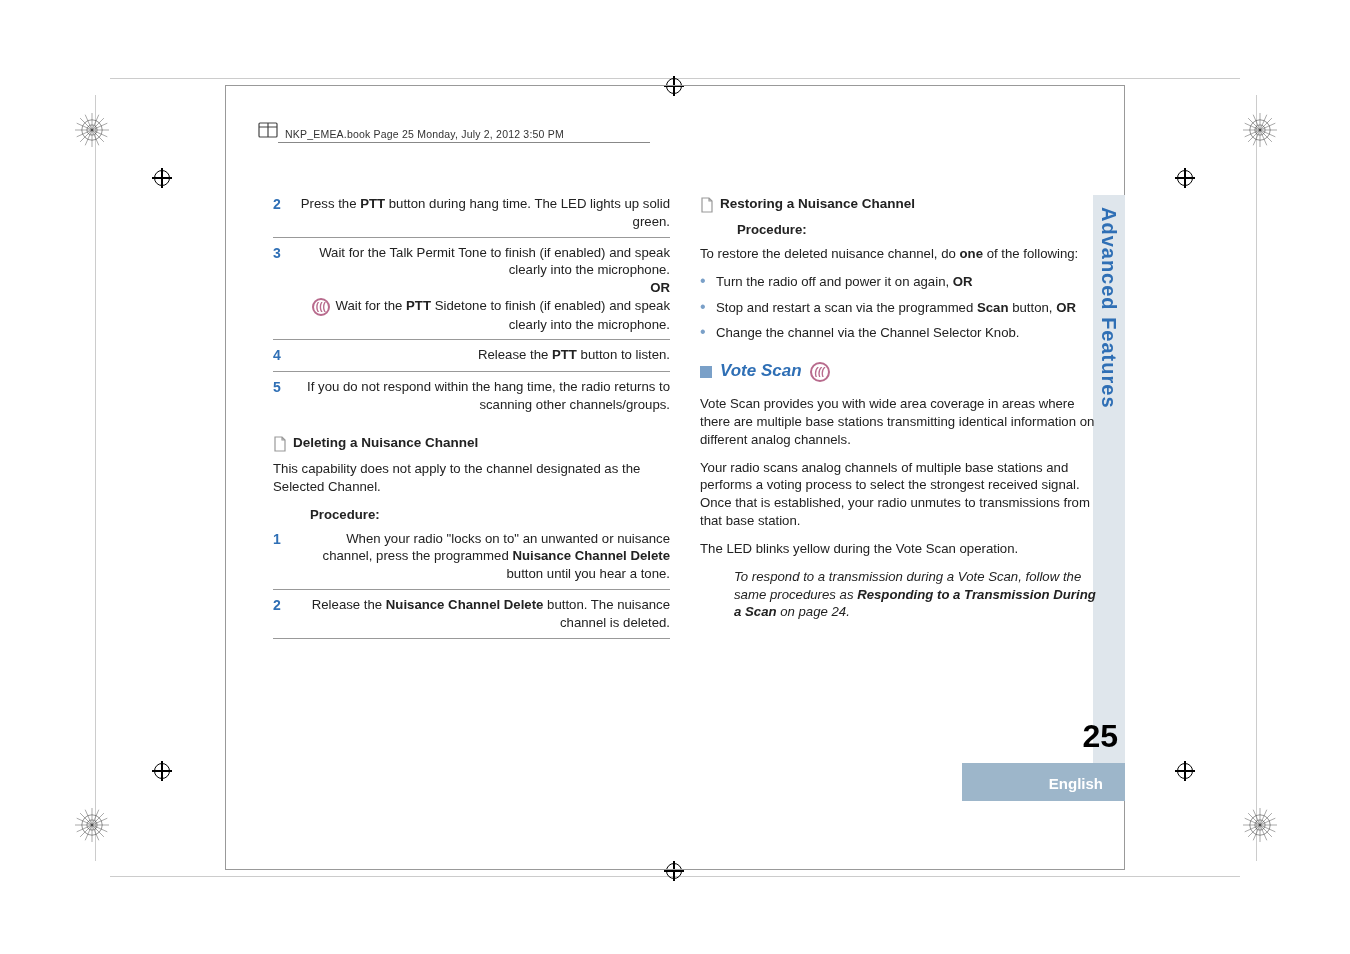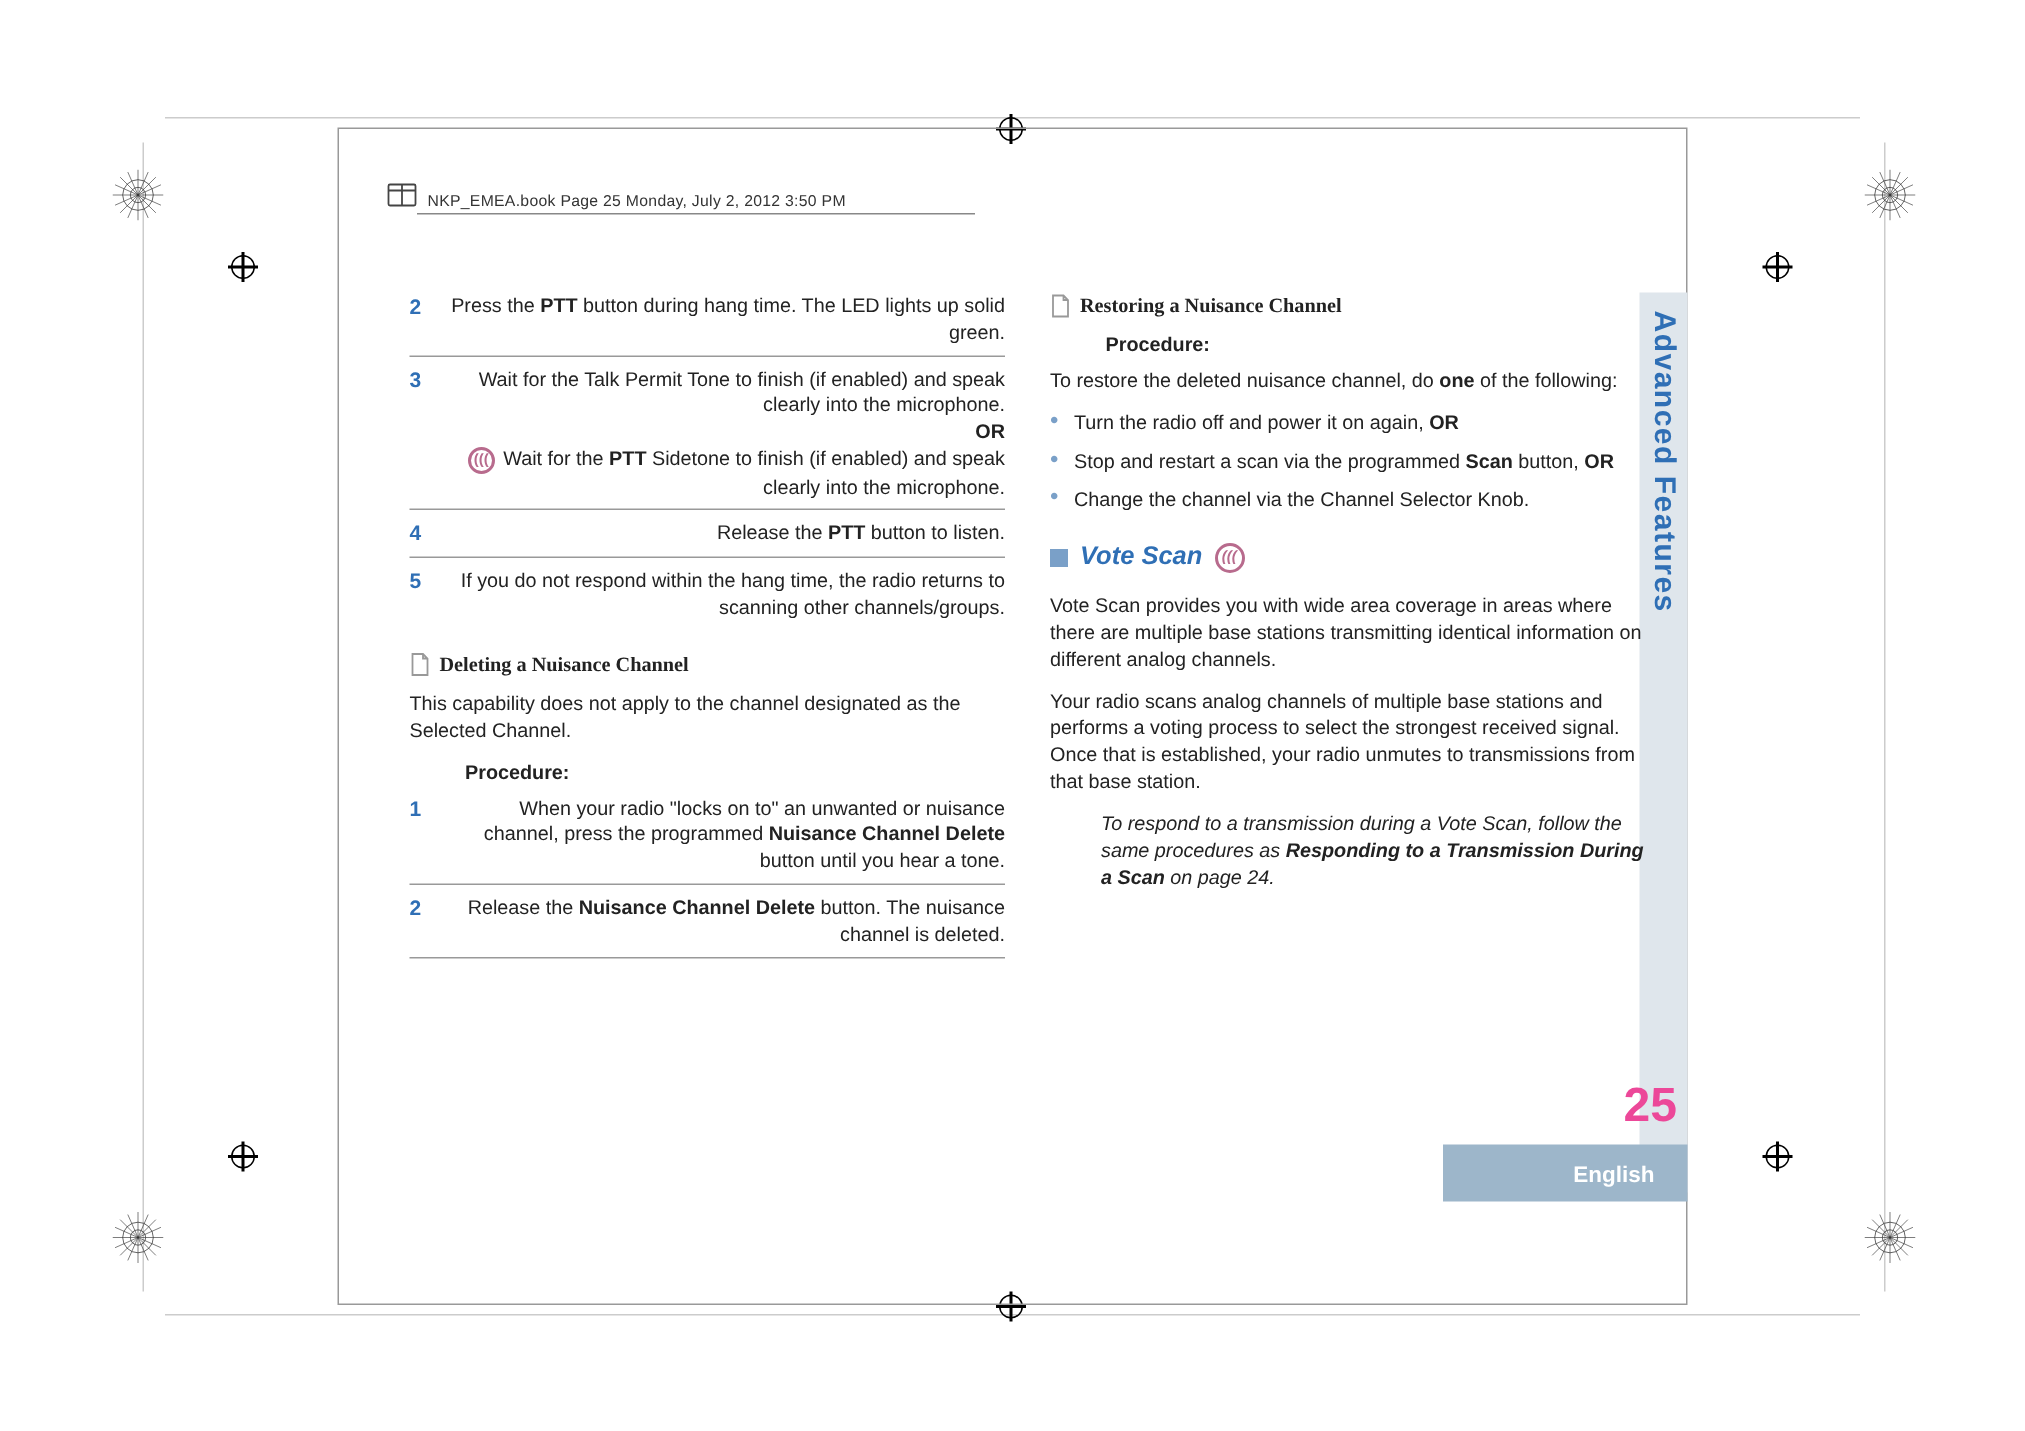--- a/index.html
+++ b/index.html
@@ -44,21 +44,21 @@
     font-size: 13.2px;
     color: #222;
     line-height: 1.35;
   }
   .col { width: 397px; }
   .num-list { list-style: none; }
   .num-list li { display: flex; margin-bottom: 6px; padding-bottom: 6px; }
   .num-list li.lined { border-bottom: 1px solid #999; }
   .num { color: #2f6fb5; font-weight: bold; width: 20px; flex-shrink: 0; font-size: 14px; }
   .li-body { flex: 1; text-align: right; }
-  .sub-heading { display: flex; align-items: center; gap: 6px; margin: 14px 0 8px 0; font-family: Liberation Serif, serif; }
+  .sub-heading { display: flex; align-items: flex-end; gap: 6px; margin: 14px 0 8px 0; }
   .sub-heading-text { font-weight: bold; font-size: 13.5px; }
   .doc-icon {
     width: 14px; height: 16px;
     display: inline-block;
   }
   .doc-icon svg { width: 100%; height: 100%; }
   .para { margin-bottom: 10px; }
   .proc-label { font-weight: bold; margin-bottom: 6px; margin-left: 37px; }
   .m-icon {
     display: inline-flex;
@@ -100,21 +100,21 @@
     color: #2f6fb5;
     writing-mode: vertical-rl;
     letter-spacing: 1px;
   }
   .page-num {
     position: absolute;
     right: 232px;
     top: 718px;
     font-size: 32px;
     font-weight: bold;
-    color: #ec4899;
+    color: #000000;
   }
   .lang {
     position: absolute;
     right: 247px;
     top: 775px;
     font-size: 15px;
     font-weight: bold;
     color: #fff;
   }
   .lang-bg {
@@ -337,15 +337,16 @@
         </li>
     </ul>
 
     <div class="section-heading">
       <span class="sq"></span>
       <span class="section-heading-text">Vote Scan</span>
       <span class="m-icon m-icon-lg">(((</span>
     </div>
     <p class="para">Vote Scan provides you with wide area coverage in areas where there are multiple base stations transmitting identical information on different analog channels.</p>
     <p class="para">Your radio scans analog channels of multiple base stations and performs a voting process to select the strongest received signal. Once that is established, your radio unmutes to transmissions from that base station.</p>
+    <p class="para">The LED blinks yellow during the Vote Scan operation.</p>
     <p class="para italic">To respond to a transmission during a Vote Scan, follow the same procedures as <b>Responding to a Transmission During a Scan</b> on page 24.</p>
   </div>
 </div>
 
 </body></html>

